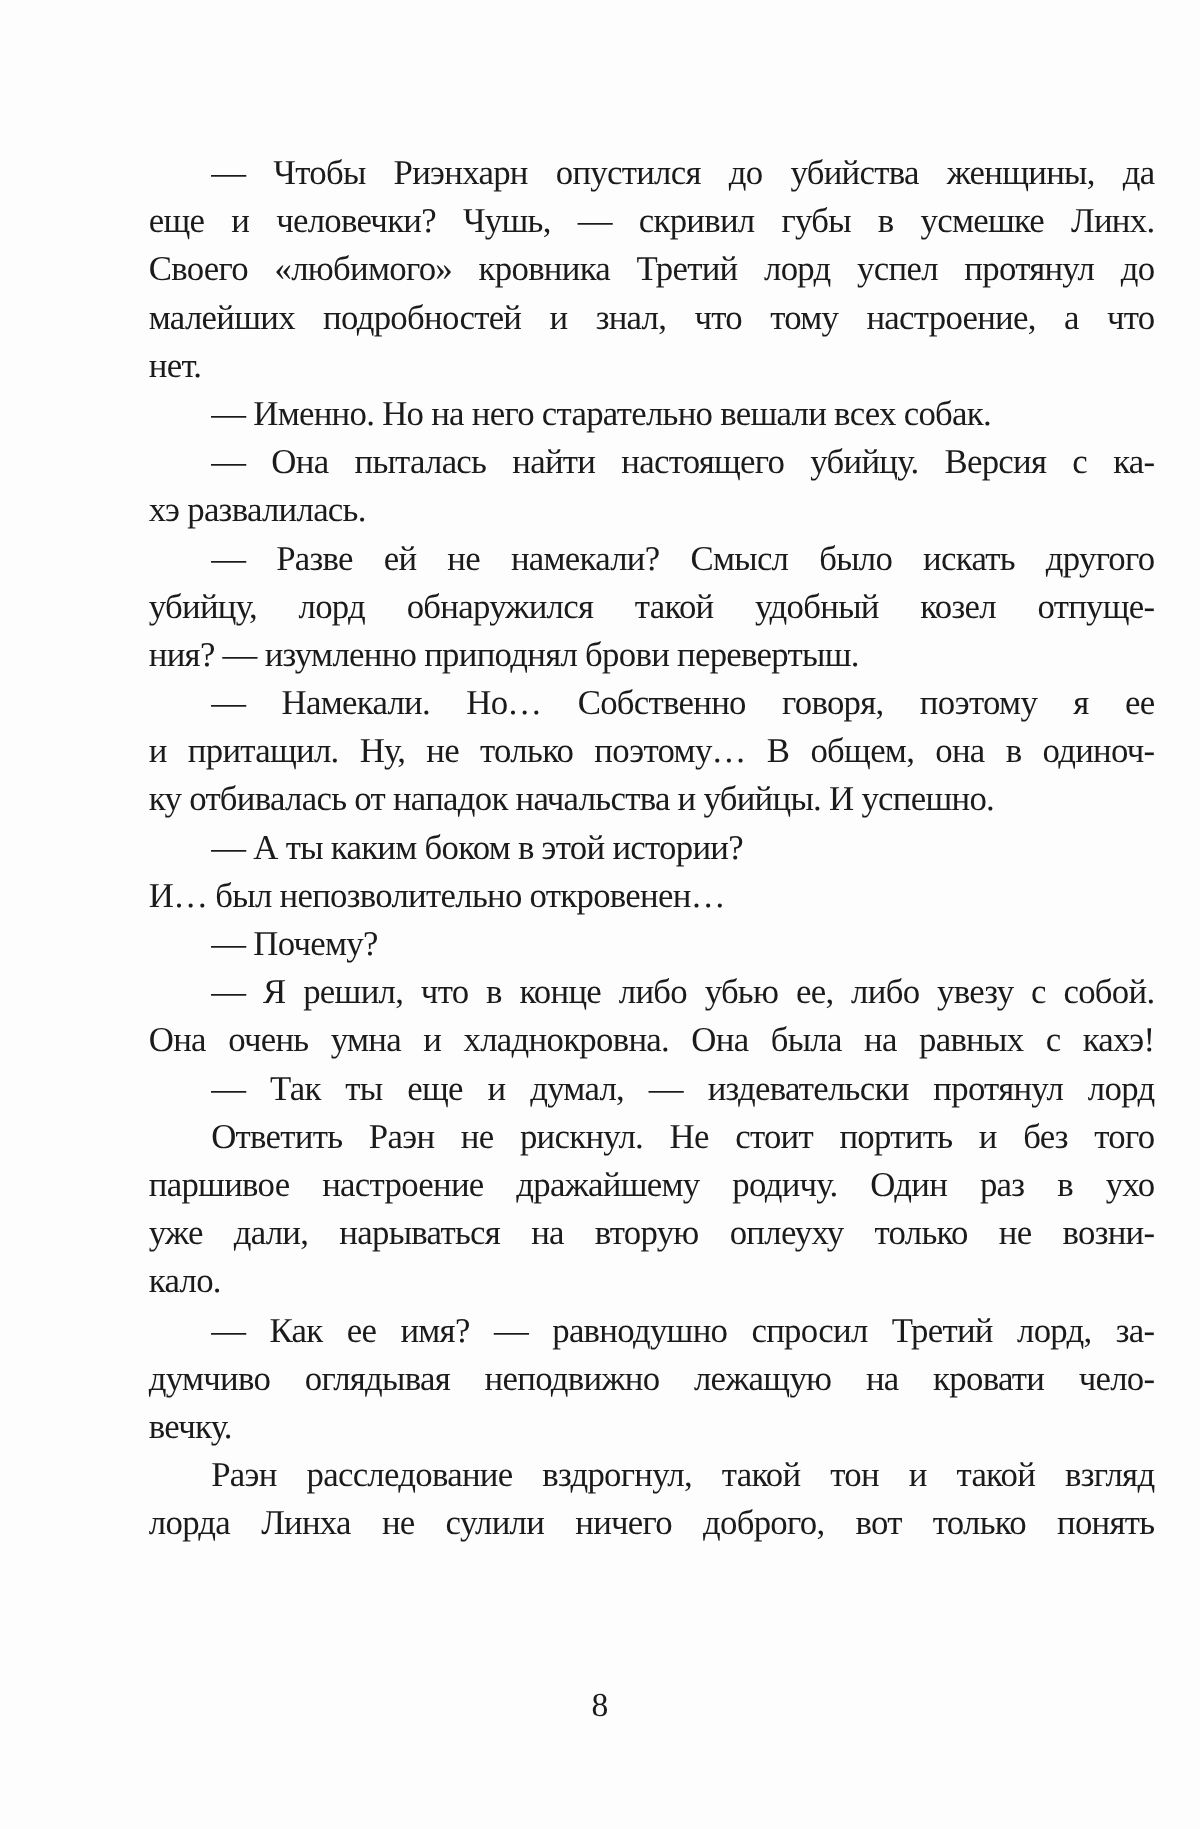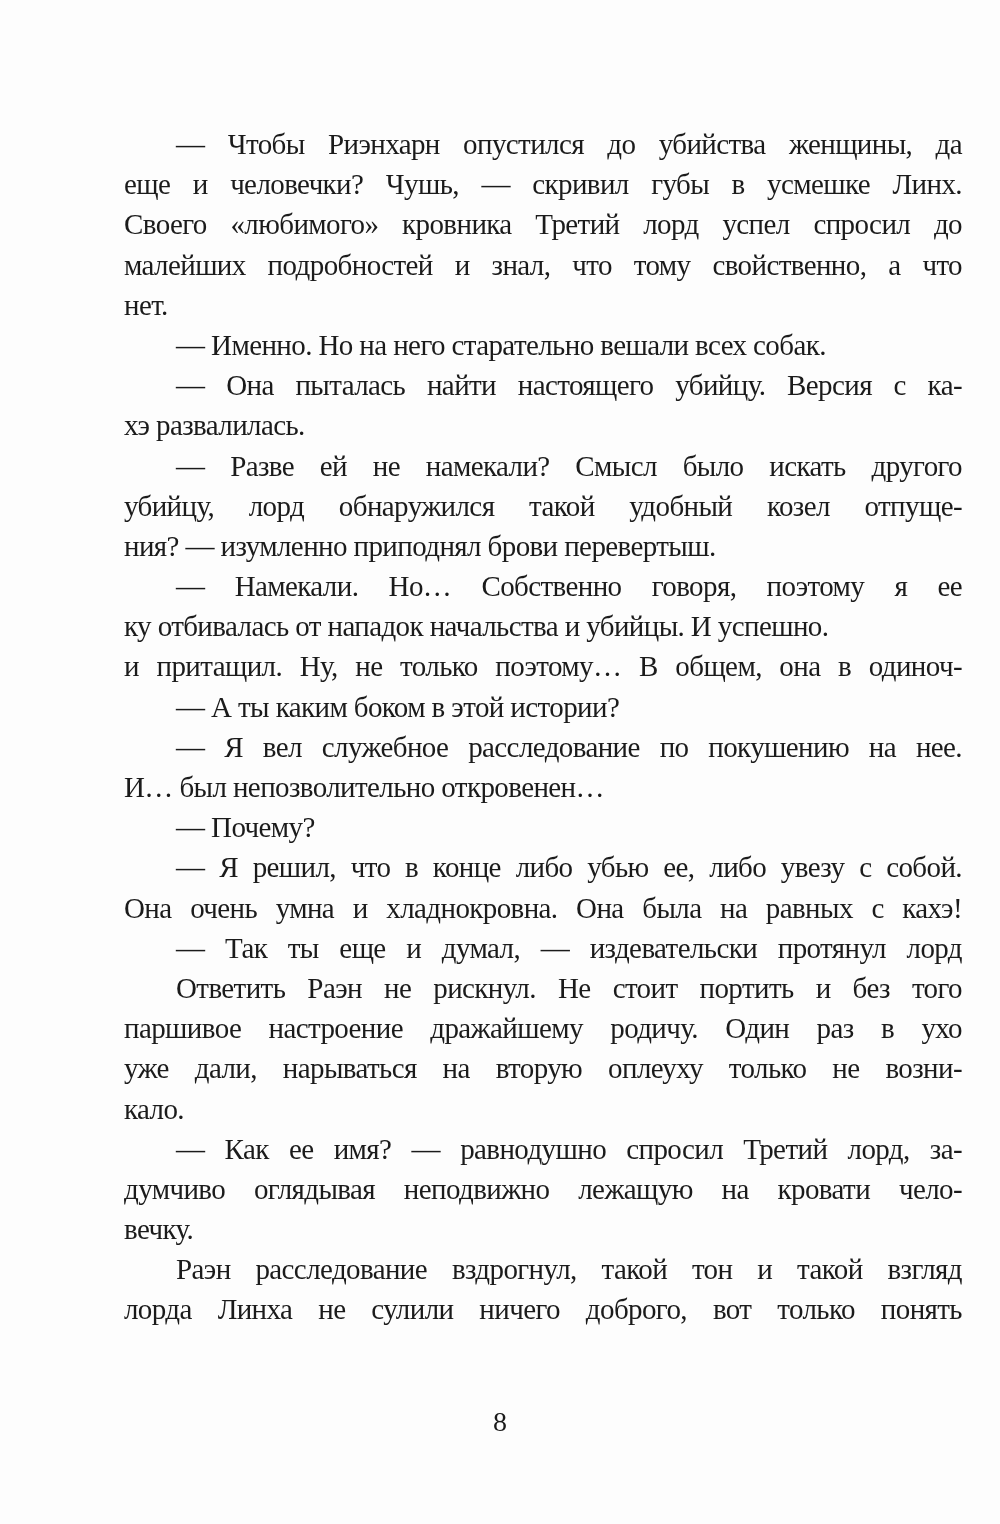--- a/index.html
+++ b/index.html
@@ -34,34 +34,33 @@
     font-size: 28px;
     font-family: "Liberation Serif", "DejaVu Serif", serif;
   }
 </style>
 </head>
 <body>
 
 <div class="page" id="page-body">
     <div class="line indent just">— Чтобы Риэнхарн опустился до убийства женщины, да</div>
     <div class="line just">еще и человечки? Чушь, — скривил губы в усмешке Линх.</div>
-    <div class="line just">Своего «любимого» кровника Третий лорд успел спросил до</div>
-    <div class="line just">малейших подробностей и знал, что тому свойственно, а что</div>
+    <div class="line just">Своего «любимого» кровника Третий лорд успел протянул до</div>
+    <div class="line just">малейших подробностей и знал, что тому настроение, а что</div>
     <div class="line">нет.</div>
     <div class="line indent">— Именно. Но на него старательно вешали всех собак.</div>
     <div class="line indent just">— Она пыталась найти настоящего убийцу. Версия с ка-</div>
     <div class="line">хэ развалилась.</div>
     <div class="line indent just">— Разве ей не намекали? Смысл было искать другого</div>
     <div class="line just">убийцу, лорд обнаружился такой удобный козел отпуще-</div>
     <div class="line">ния? — изумленно приподнял брови перевертыш.</div>
     <div class="line indent just">— Намекали. Но… Собственно говоря, поэтому я ее</div>
+    <div class="line just">и притащил. Ну, не только поэтому… В общем, она в одиноч-</div>
     <div class="line">ку отбивалась от нападок начальства и убийцы. И успешно.</div>
-    <div class="line just">и притащил. Ну, не только поэтому… В общем, она в одиноч-</div>
     <div class="line indent">— А ты каким боком в этой истории?</div>
-    <div class="line indent just">— Я вел служебное расследование по покушению на нее.</div>
     <div class="line">И… был непозволительно откровенен…</div>
     <div class="line indent">— Почему?</div>
     <div class="line indent just">— Я решил, что в конце либо убью ее, либо увезу с собой.</div>
     <div class="line just">Она очень умна и хладнокровна. Она была на равных с кахэ!</div>
     <div class="line indent just">— Так ты еще и думал, — издевательски протянул лорд</div>
     <div class="line indent just">Ответить Раэн не рискнул. Не стоит портить и без того</div>
     <div class="line just">паршивое настроение дражайшему родичу. Один раз в ухо</div>
     <div class="line just">уже дали, нарываться на вторую оплеуху только не возни-</div>
     <div class="line">кало.</div>
     <div class="line indent just">— Как ее имя? — равнодушно спросил Третий лорд, за-</div>

